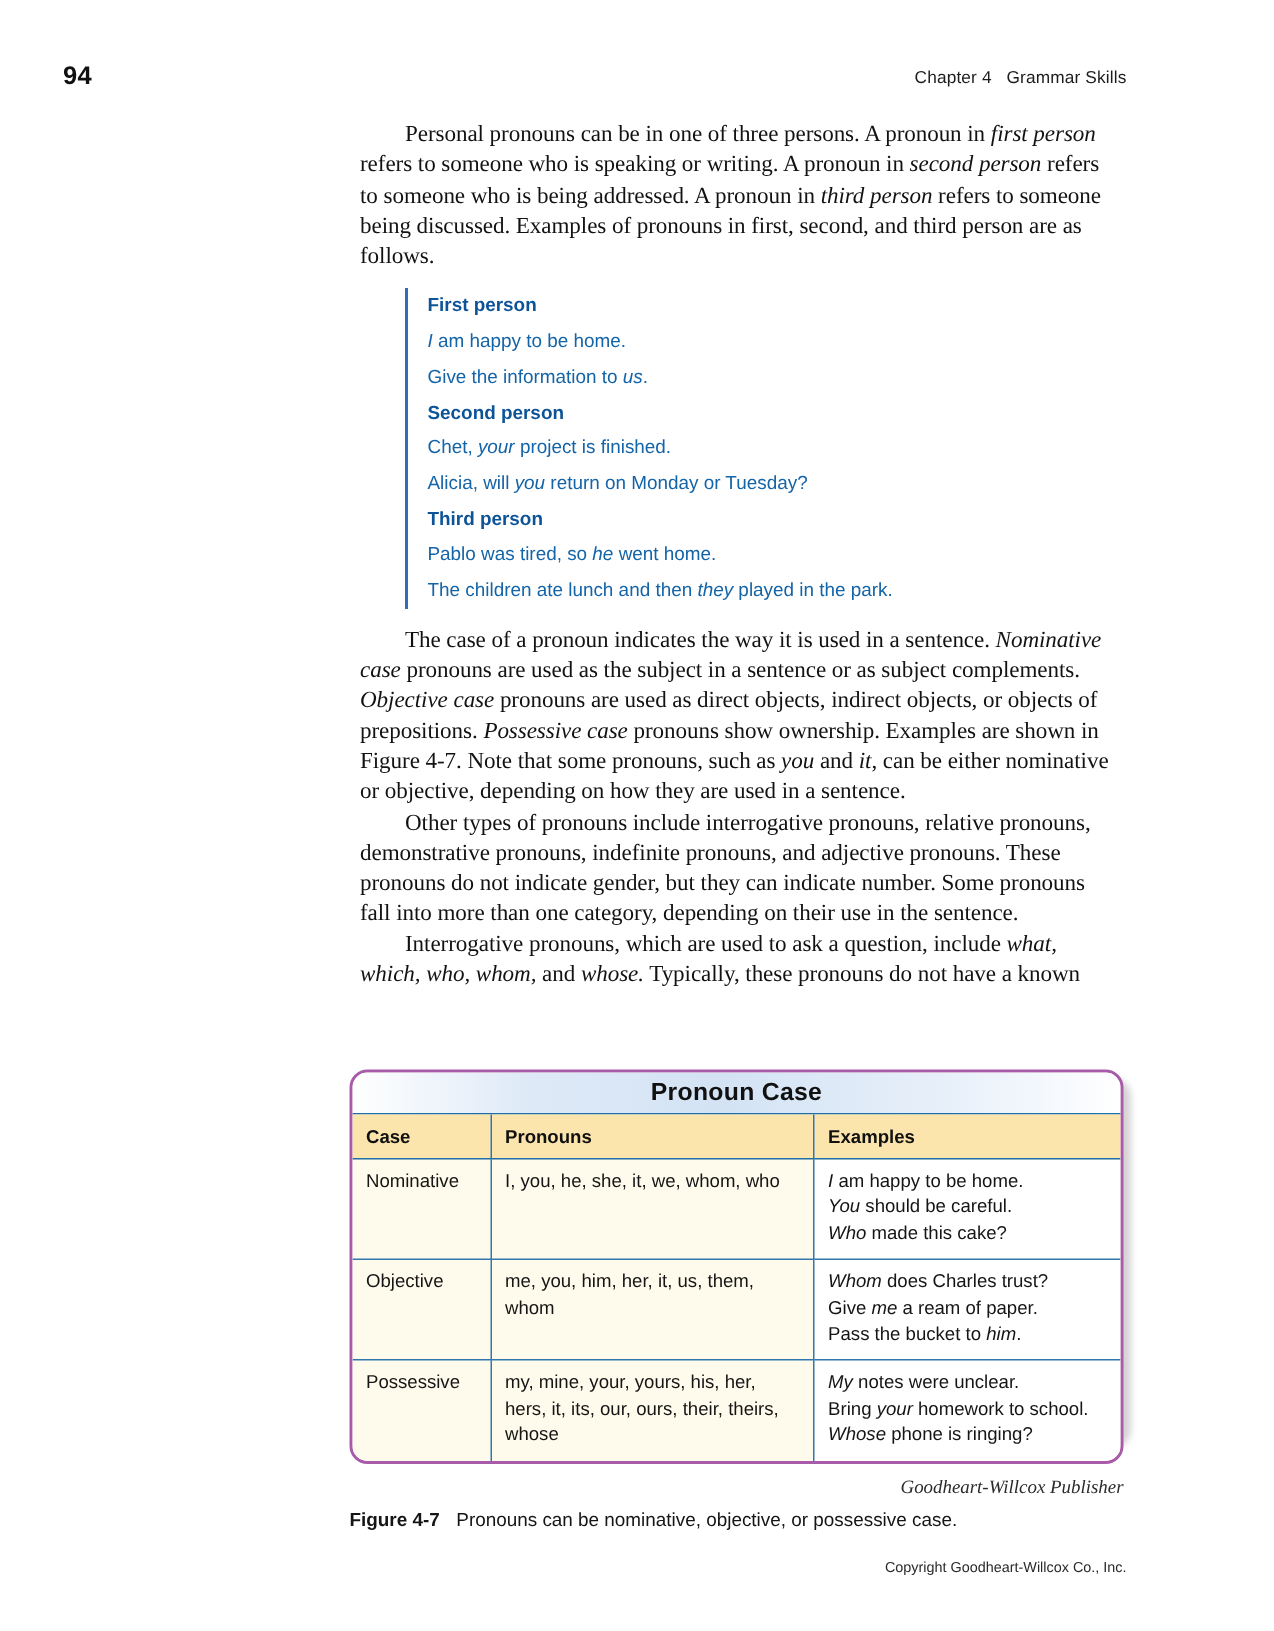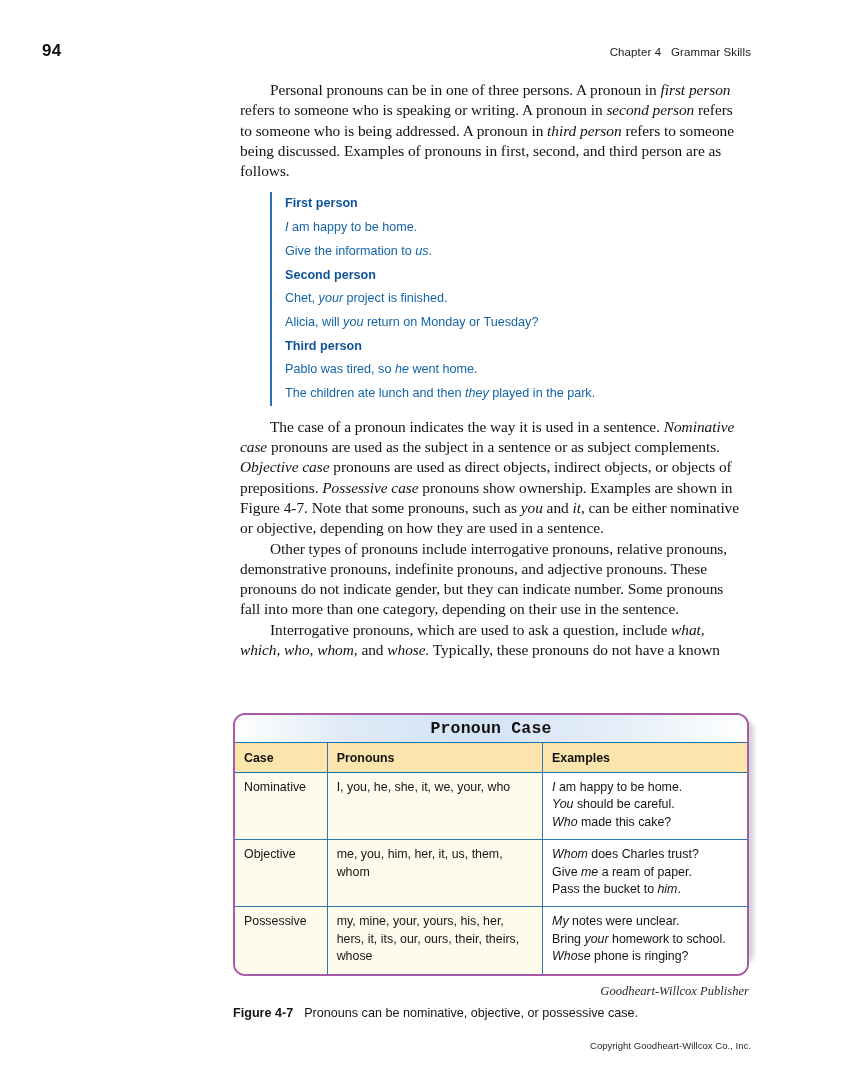--- a/index.html
+++ b/index.html
@@ -118,21 +118,21 @@
     border: 2.5px solid #a75ba8;
     border-radius: 12px;
     background: #fffdf2;
     overflow: hidden;
     box-sizing: border-box;
   }
   .tbl-title {
     height: 27px;
     line-height: 27px;
     text-align: center;
-    font-family: Liberation Mono, monospace;
+    font-family: Liberation Sans, sans-serif;
     font-weight: bold;
     font-size: 16.5px;
     color: #111;
     background: linear-gradient(to right, #ffffff 0%, #dfeaf7 22%, #d3e3f4 48%, #e8f0fa 78%, #ffffff 100%);
     border-bottom: 1.5px solid #1f6fa8;
     letter-spacing: .2px;
   }
   table.pc {
     border-collapse: collapse;
     width: 100%;
@@ -257,21 +257,21 @@
         <thead>
           <tr>
             <th>Case</th>
             <th>Pronouns</th>
             <th>Examples</th>
           </tr>
         </thead>
         <tbody>
           <tr>
             <td>Nominative</td>
-            <td>I, you, he, she, it, we, your, who</td>
+            <td>I, you, he, she, it, we, whom, who</td>
             <td class="ex"><i>I</i> am happy to be home.<br><i>You</i> should be careful.<br><i>Who</i> made this cake?</td>
           </tr>
           <tr>
             <td>Objective</td>
             <td>me, you, him, her, it, us, them, whom</td>
             <td class="ex"><i>Whom</i> does Charles trust?<br>Give <i>me</i> a ream of paper.<br>Pass the bucket to <i>him</i>.</td>
           </tr>
           <tr>
             <td>Possessive</td>
             <td>my, mine, your, yours, his, her, hers, it, its, our, ours, their, theirs, whose</td>

